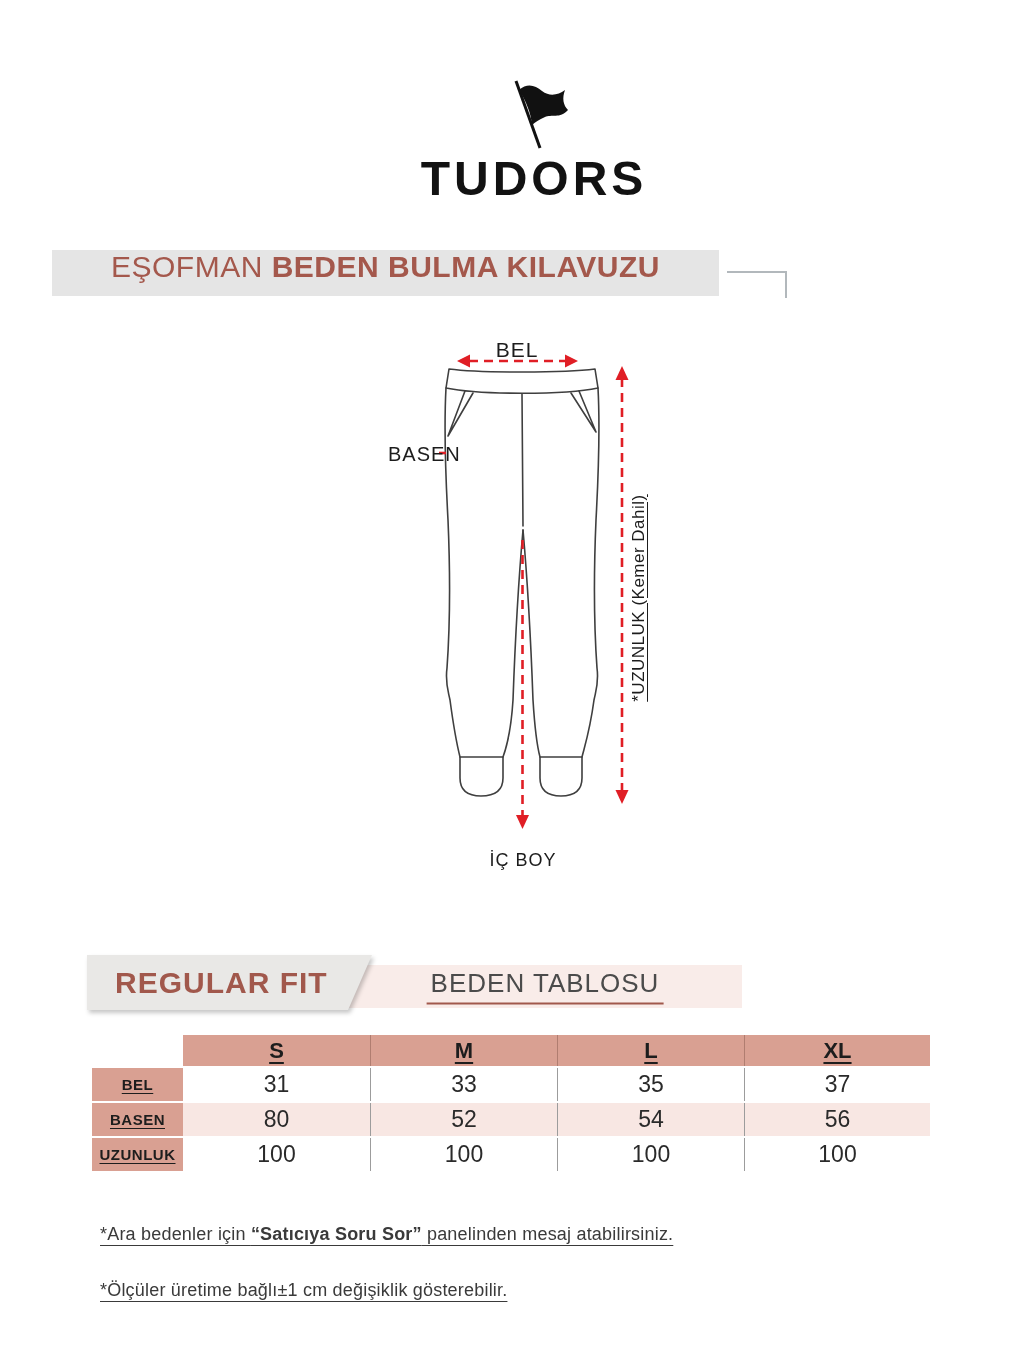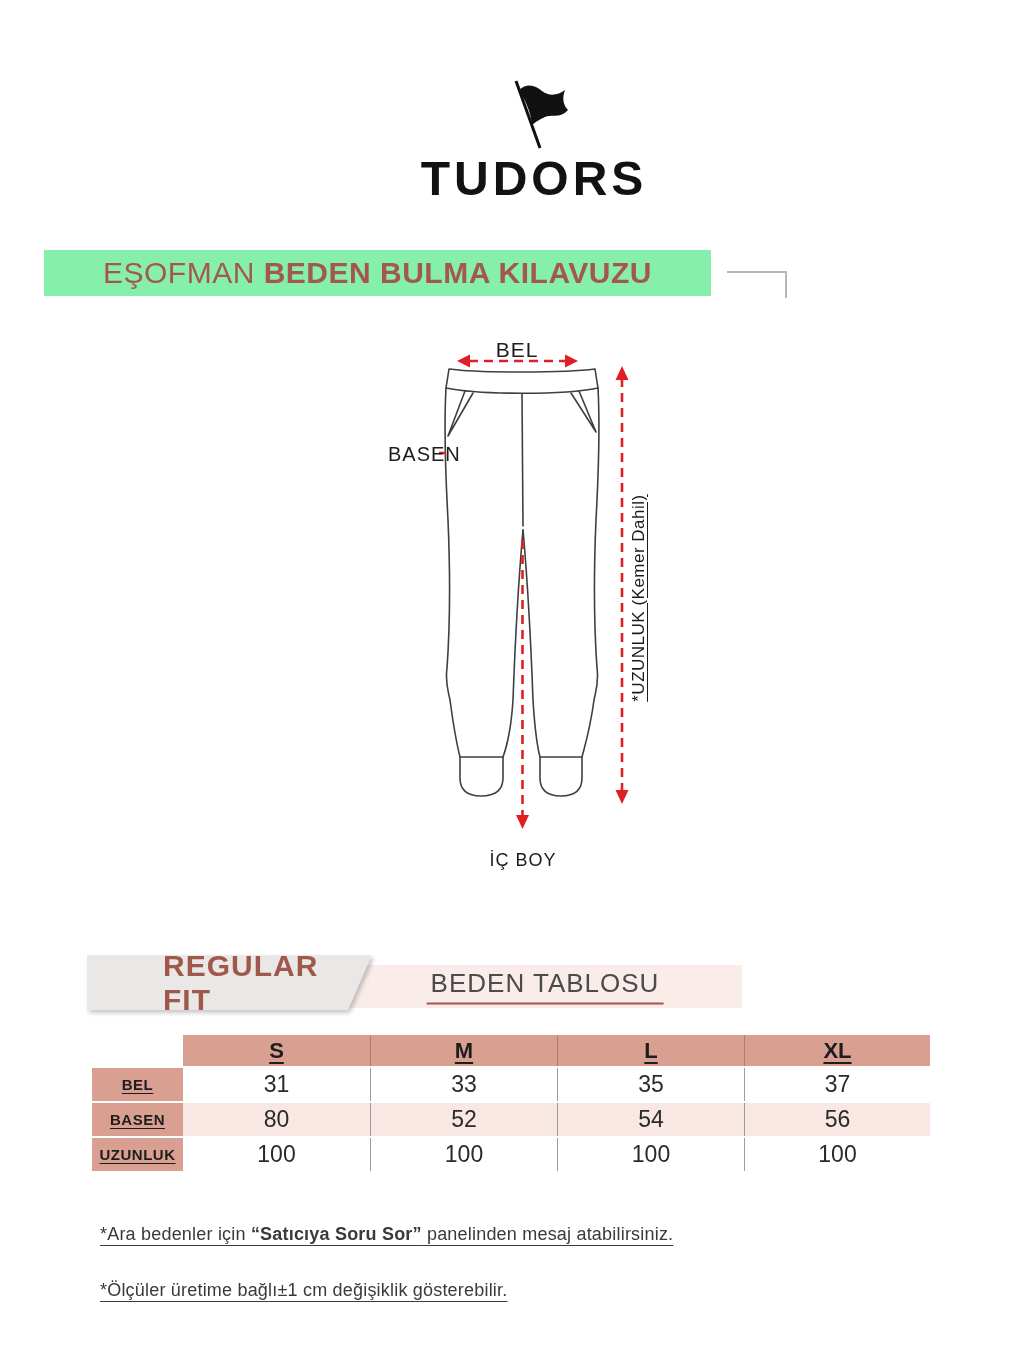--- a/index.html
+++ b/index.html
@@ -6,22 +6,22 @@
   html,body { background:#ffffff; }
   body { font-family:"Liberation Sans", sans-serif; }
   .page { position:relative; width:1020px; height:1360px; background:#ffffff; overflow:hidden; }
 
   
   .logo-flag { position:absolute; left:500px; top:76px; width:82px; height:78px; }
   .logo-text { position:absolute; left:534px; top:120px; transform:translateX(-50%);
                font-size:48px; font-weight:bold; letter-spacing:4px; color:#121212;margin-top:31px; }
 
   
-  .title-banner { position:absolute; left:44px; top:250px; width:667px; height:46px;
-                  background:#86efac; display:flex; align-items:center; justify-content:center; }
+  .title-banner { position:absolute; left:52px; top:250px; width:667px; height:46px;
+                  background:#e5e5e5; display:flex; align-items:flex-start; justify-content:center; }
   .title-banner span { font-size:30px; color:#a4584c; letter-spacing:0.5px; white-space:pre; }
   .title-banner .t-bold { font-weight:bold; }
   .corner-bracket { position:absolute; left:727px; top:271px; width:60px; height:27px;
                     border-top:2px solid #b2b8bc; border-right:2px solid #b2b8bc; }
 
   
   .diagram { position:absolute; left:385px; top:340px; width:300px; height:560px; }
   .diagram svg { position:absolute; left:0; top:0; }
   .lbl { position:absolute; color:#1c1c1c; white-space:nowrap; }
   .lbl-bel   { left:517px; top:338px; transform:translateX(-50%); font-size:21px; letter-spacing:1px; }
@@ -29,21 +29,21 @@
   .lbl-uzunluk { left:639px; top:598px; transform:translate(-50%,-50%) rotate(-90deg);
                  font-size:17px; text-decoration:underline; text-underline-offset:3px; letter-spacing:0.5px; }
   .lbl-icboy { left:523px; top:850px; transform:translateX(-50%); font-size:18px; letter-spacing:1px; }
 
   
   .table-title-strip { position:absolute; left:300px; top:965px; width:442px; height:43px; background:#f9ece9; z-index:1; }
   .fit-shadow { position:absolute; left:87px; top:955px; z-index:2; filter:drop-shadow(2px 3px 2px rgba(0,0,0,0.22)); }
   .fit-banner { width:285px; height:55px; background:#e9e8e6;
                 clip-path:polygon(0 0, 100% 0, calc(100% - 24px) 100%, 0 100%);
                 display:flex; align-items:center; }
-  .fit-banner span { padding-left:28px; font-size:30px; font-weight:bold; color:#a1584c; letter-spacing:1px;margin-left:48px; }
+  .fit-banner span { padding-left:28px; font-size:30px; font-weight:bold; color:#a1584c; letter-spacing:1px; }
   .table-title { position:absolute; left:545px; top:986px; transform:translate(-50%,-50%); z-index:2;
                  font-size:26px; color:#4b4b4b; letter-spacing:1px;
                  border-bottom:2px solid #a1584c; padding:0 4px 4px 4px; }
 
   
   .size-table { position:absolute; left:92px; top:1035px; display:grid;
                 grid-template-columns:91px 187px 187px 187px 186px;
                 grid-template-rows:31px 33px 33px 33px; row-gap:2px; }
   .cell { display:flex; align-items:center; justify-content:center; }
   .cell-empty { background:transparent; }

